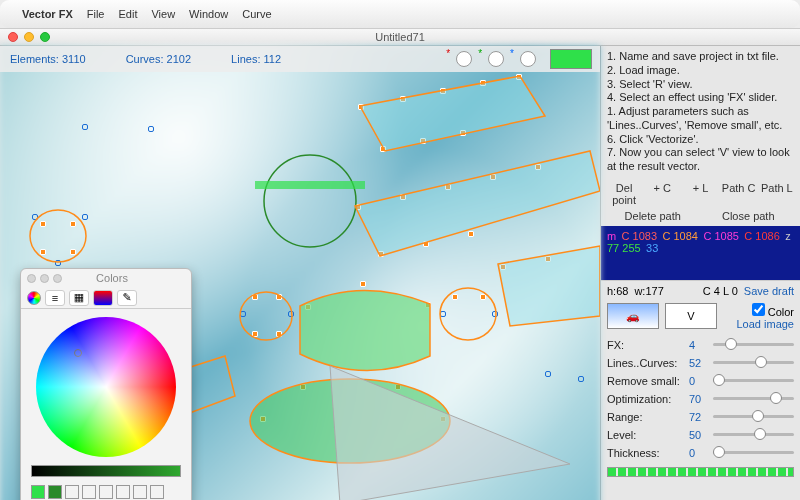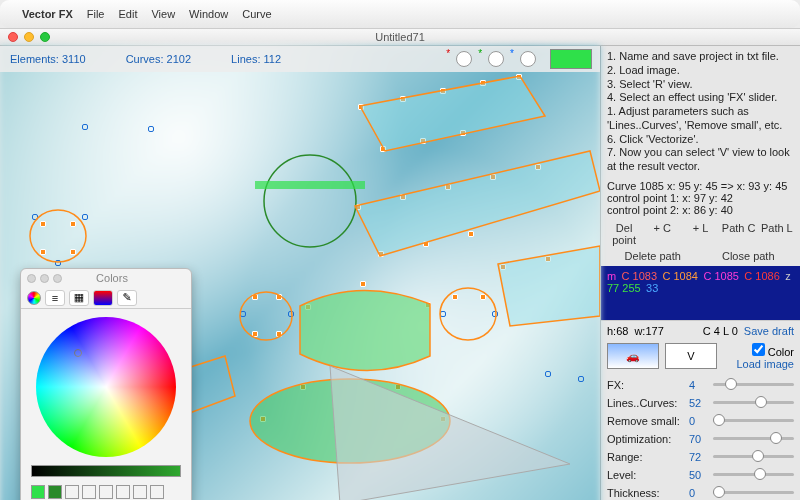--- a/index.html
+++ b/index.html
@@ -209,25 +209,20 @@
   <div class="sidebar">
     <div class="instructions">
       <div>1. Name and save project in txt file.</div>
       <div>2. Load image.</div>
       <div>3. Select 'R' view.</div>
       <div>4. Select an effect using 'FX' slider.</div>
       <div>1. Adjust parameters such as 'Lines..Curves', 'Remove small', etc.</div>
       <div>6. Click 'Vectorize'.</div>
       <div>7. Now you can select 'V' view to look at the result vector.</div>
     </div>
-    <div class="coords">
-      <div>Curve   1085       x: 95 y: 45       =&gt;       x: 93 y: 45</div>
-      <div>control point 1:       x: 97 y: 42</div>
-      <div>control point 2:       x: 86 y: 40</div>
-    </div>
     <div class="pathbtns">
       <div class="pb">Del point</div>
       <div class="pb">+ C</div>
       <div class="pb">+ L</div>
       <div class="pb">Path C</div>
       <div class="pb">Path L</div>
       <div class="pb2">Delete path</div>
       <div class="pb2">Close path</div>
     </div>
     <div class="pathstr">

